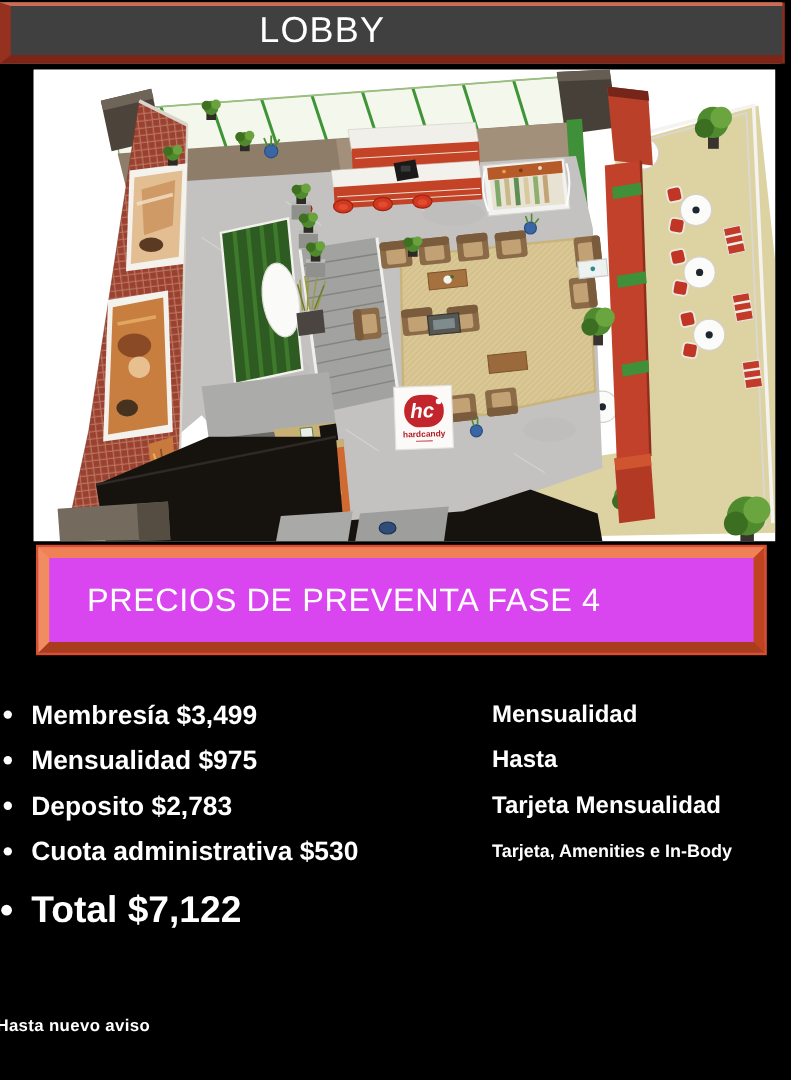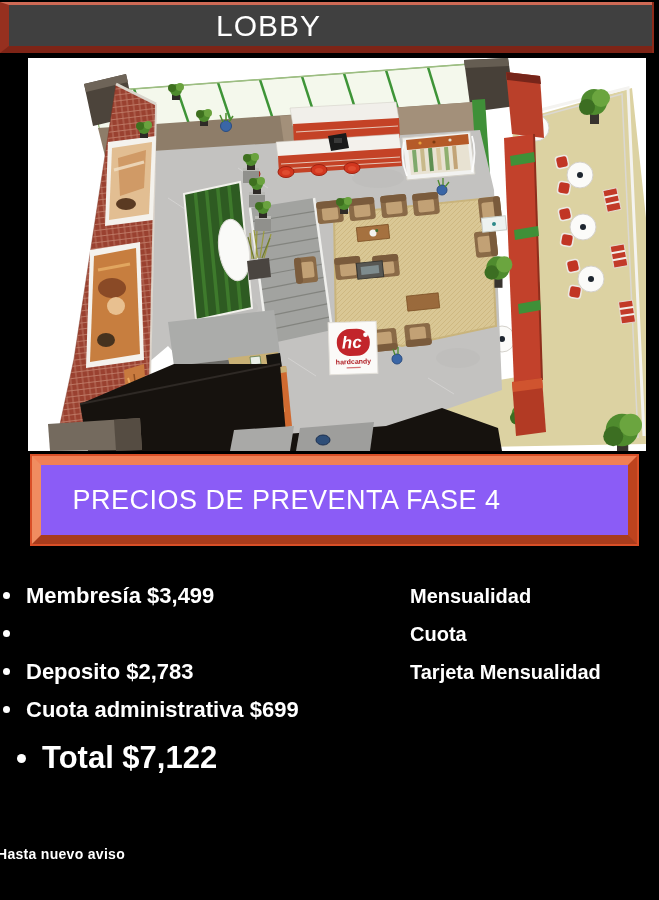--- a/index.html
+++ b/index.html
@@ -13,33 +13,33 @@
   .banner-top .label{display:block;text-align:center;transform:translateX(-62px);
     color:#fff;font-size:30px;line-height:41px;letter-spacing:1px;}
 
   
   .floorplan-box{position:absolute;left:28px;top:58px;width:618px;height:393px;background:#fff;}
   .floorplan-box svg{display:block;}
   svg text{font-family:"Liberation Sans",sans-serif;}
 
   
   .banner-sub{position:absolute;left:32px;top:456px;width:605px;height:88px;box-sizing:border-box;
-    background:#8b5cf6;border:9px solid;border-color:#F08055 #BE431E #A83C1C #F08C60;
+    background:#d946ef;border:9px solid;border-color:#F08055 #BE431E #A83C1C #F08C60;
     box-shadow:0 0 0 2px #D94F27;}
   .banner-sub .label{display:block;text-align:center;transform:translateX(-48px);
     color:#fff;font-size:27px;line-height:70px;letter-spacing:.5px;}
 
   
   .pricing{position:absolute;left:0;top:577px;width:659px;color:#fff;font-weight:bold;}
   .p-row{position:relative;height:38px;}
   .p-row .bullet{position:absolute;left:3px;top:15px;width:7px;height:7px;border-radius:50%;background:#fff;}
   .p-row .item{position:absolute;left:26px;top:50%;transform:translateY(-50%);font-size:22px;white-space:nowrap;}
   .p-row .note{position:absolute;left:410px;top:50%;transform:translateY(-50%);font-size:20px;white-space:nowrap;}
   .p-row .note.small{font-size:15px;}
-  .p-total{position:relative;height:46px;margin-top:6px;margin-left:16px;}
+  .p-total{position:relative;height:46px;margin-top:6px;}
   .p-total .bullet{position:absolute;left:1px;top:19px;width:9px;height:9px;border-radius:50%;background:#fff;}
   .p-total .item{position:absolute;left:26px;top:50%;transform:translateY(-50%);font-size:31px;white-space:nowrap;}
 
   .footnote{position:absolute;left:-3px;top:846px;color:#fff;font-weight:bold;font-size:14px;letter-spacing:.3px;}
 </style>
 </head>
 <body>
 
 <div class="banner-top">
   <span class="label">LOBBY</span>
@@ -385,30 +385,32 @@
 </div>
 
 <div class="pricing">
   <div class="p-row">
     <span class="bullet"></span>
     <span class="item">Membresía $3,499</span>
     <span class="note">Mensualidad</span>
   </div>
   <div class="p-row">
     <span class="bullet"></span>
-    <span class="note">Cuota</span>
+    <span class="item">Mensualidad $975</span>
+    <span class="note">Hasta</span>
   </div>
   <div class="p-row">
     <span class="bullet"></span>
     <span class="item">Deposito $2,783</span>
     <span class="note">Tarjeta Mensualidad</span>
   </div>
   <div class="p-row">
     <span class="bullet"></span>
-    <span class="item">Cuota administrativa $699</span>
+    <span class="item">Cuota administrativa $530</span>
+    <span class="note small">Tarjeta, Amenities e In-Body</span>
   </div>
   <div class="p-total">
     <span class="bullet"></span>
     <span class="item">Total $7,122</span>
   </div>
 </div>
 
 <div class="footnote">Hasta nuevo aviso</div>
 
 </body></html>

